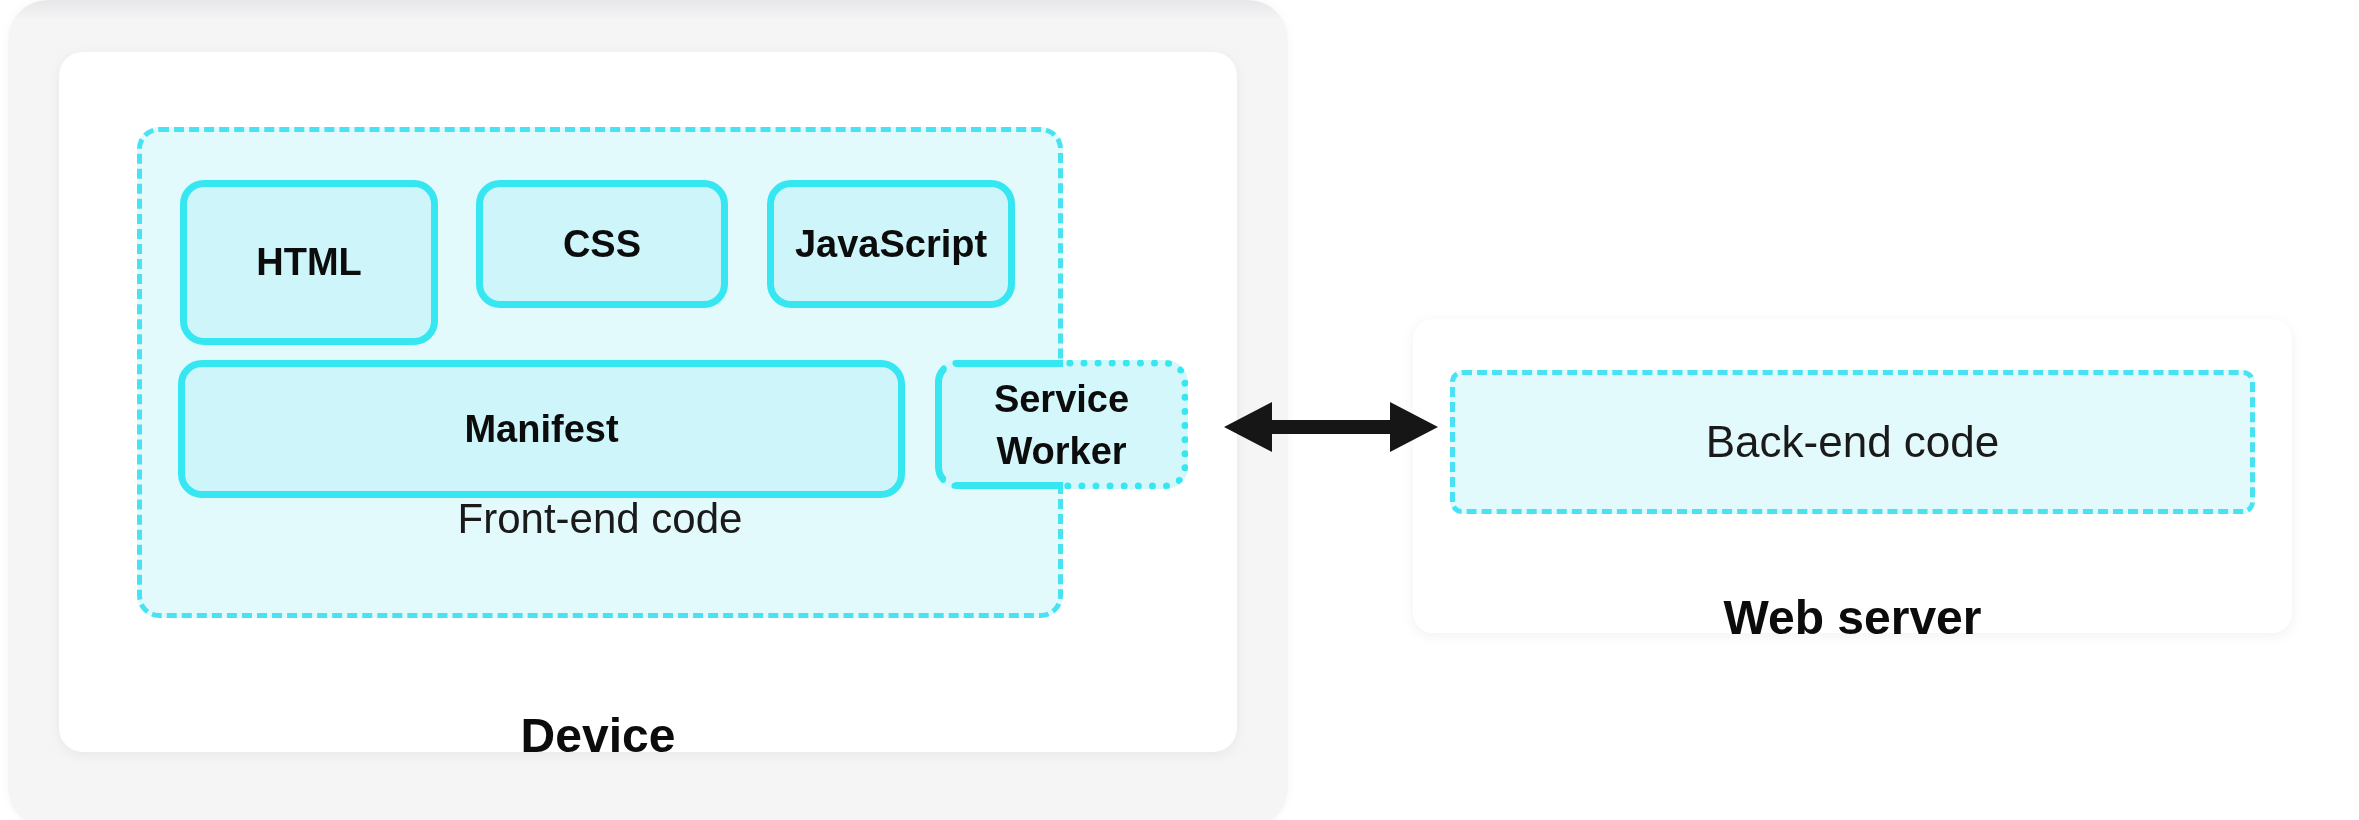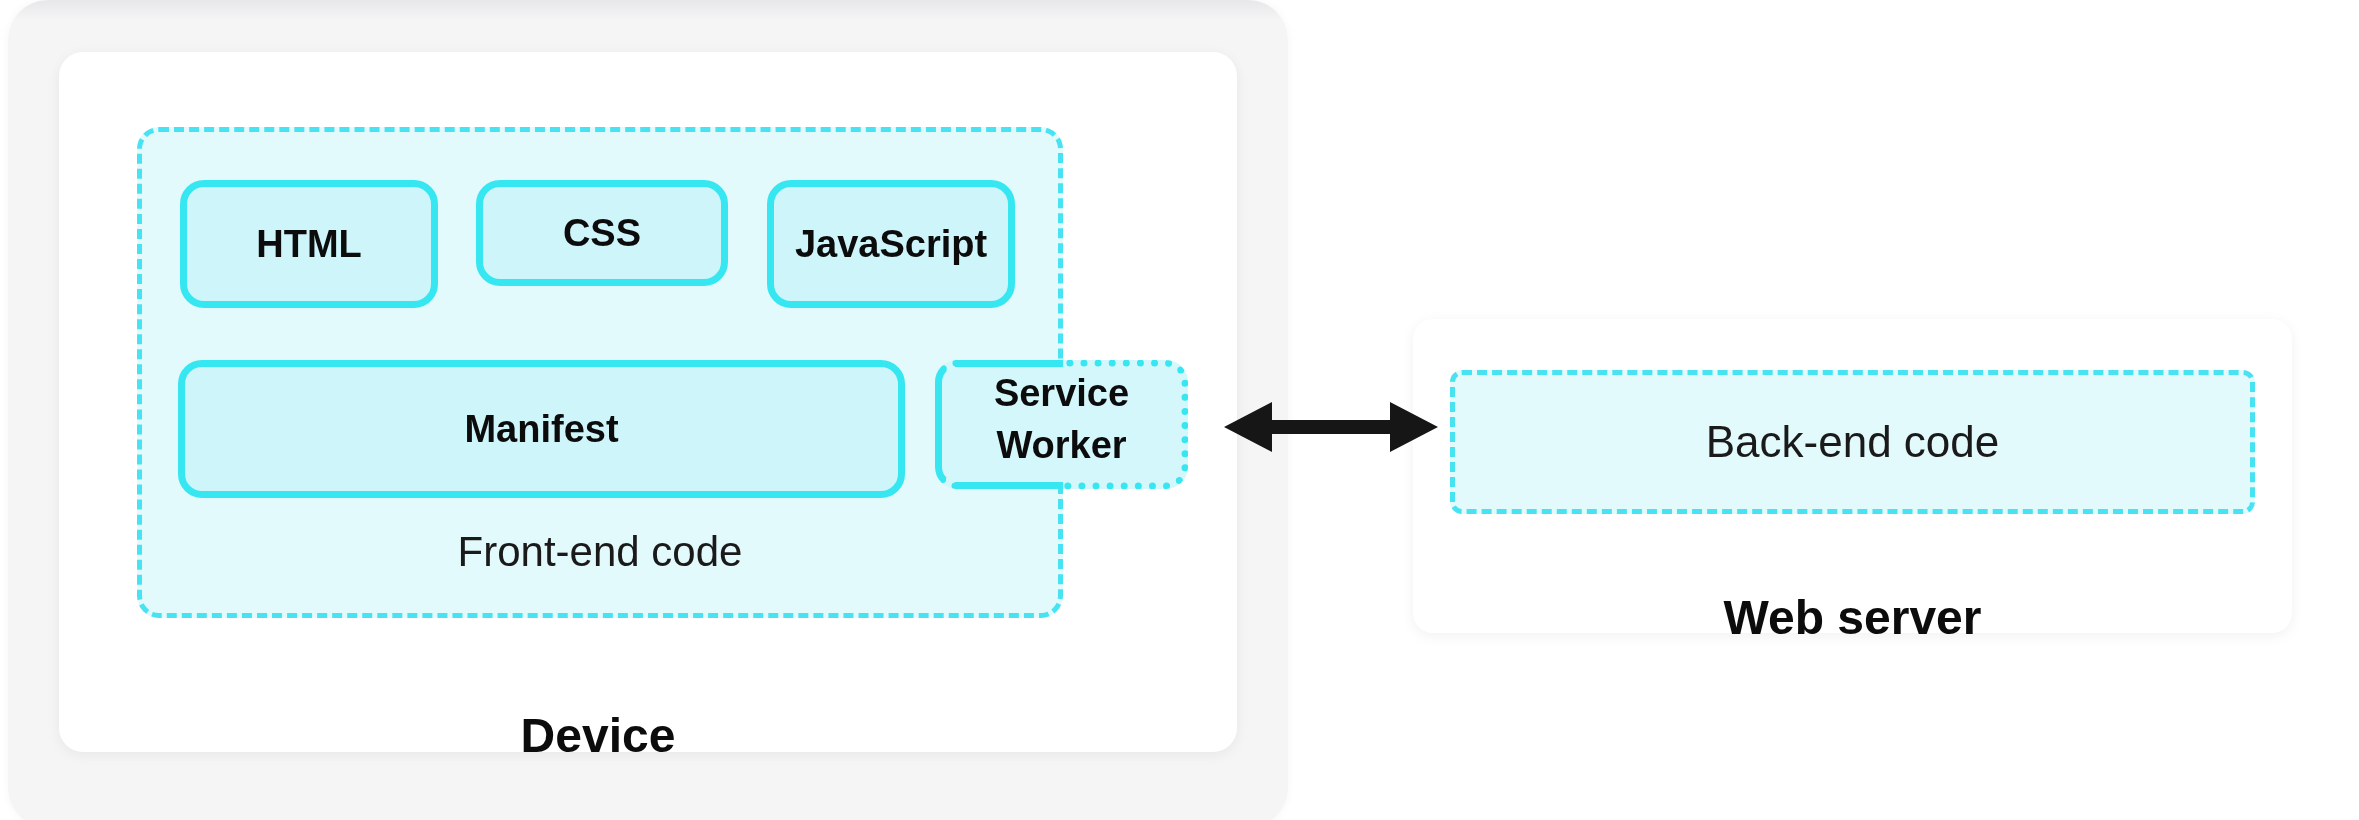--- a/index.html
+++ b/index.html
@@ -44,46 +44,46 @@
 
   
   .code-box {
     background: #cdf5fa;
     border: 7px solid #36e7f2;
     border-radius: 24px;
     display: flex; align-items: center; justify-content: center;
     font-weight: bold; font-size: 38px; color: #0c0c0c;
     text-align: center;
   }
-  .html-box     { left: 180px; top: 180px; width: 258px; height: 128px; }
-  .css-box      { left: 476px; top: 180px; width: 252px; height: 106px; }
+  .html-box     { left: 180px; top: 180px; width: 258px; height: 165px; }
+  .css-box      { left: 476px; top: 180px; width: 252px; height: 128px; }
   .js-box       { left: 767px; top: 180px; width: 248px; height: 128px; text-align: center; }
   .manifest-box { left: 178px; top: 360px; width: 727px; height: 138px; }
 
   
   .sw-box {
     left: 935px; top: 360px; width: 253px; height: 129px;
     background: #d4f7fb;
     border: 7px dotted #36e7f2;
     border-left-style: solid;
     border-radius: 22px;
-    display: flex; justify-content: center;
+    display: flex; align-items: center; justify-content: center;
     font-weight: bold; font-size: 38px; line-height: 52px; color: #0c0c0c;
     text-align: center;
     z-index: 3;
   }
   .sw-solid-strip { background: #36e7f2; height: 7px; width: 108px; left: 955px; z-index: 4; }
   .sw-strip-top { top: 360px; }
   .sw-strip-bottom { top: 482px; }
 
   
   .zone-label {
     text-align: center; font-size: 42px; color: #1a1a1a;
   }
-  .frontend-label { left: 137px; top: 528px; width: 926px; }
+  .frontend-label { left: 137px; top: 495px; width: 926px; }
   .card-title {
     text-align: center; font-weight: bold; font-size: 48px; color: #0c0c0c; margin-top: 48px;
   }
   .device-title { left: 59px; top: 660px; width: 1078px; }
   .server-title { left: 1413px; top: 542px; width: 879px; }
 
   .arrow-wrap { left: 1224px; top: 399px; width: 214px; height: 56px; z-index: 5; }
 </style>
 </head>
 <body>

